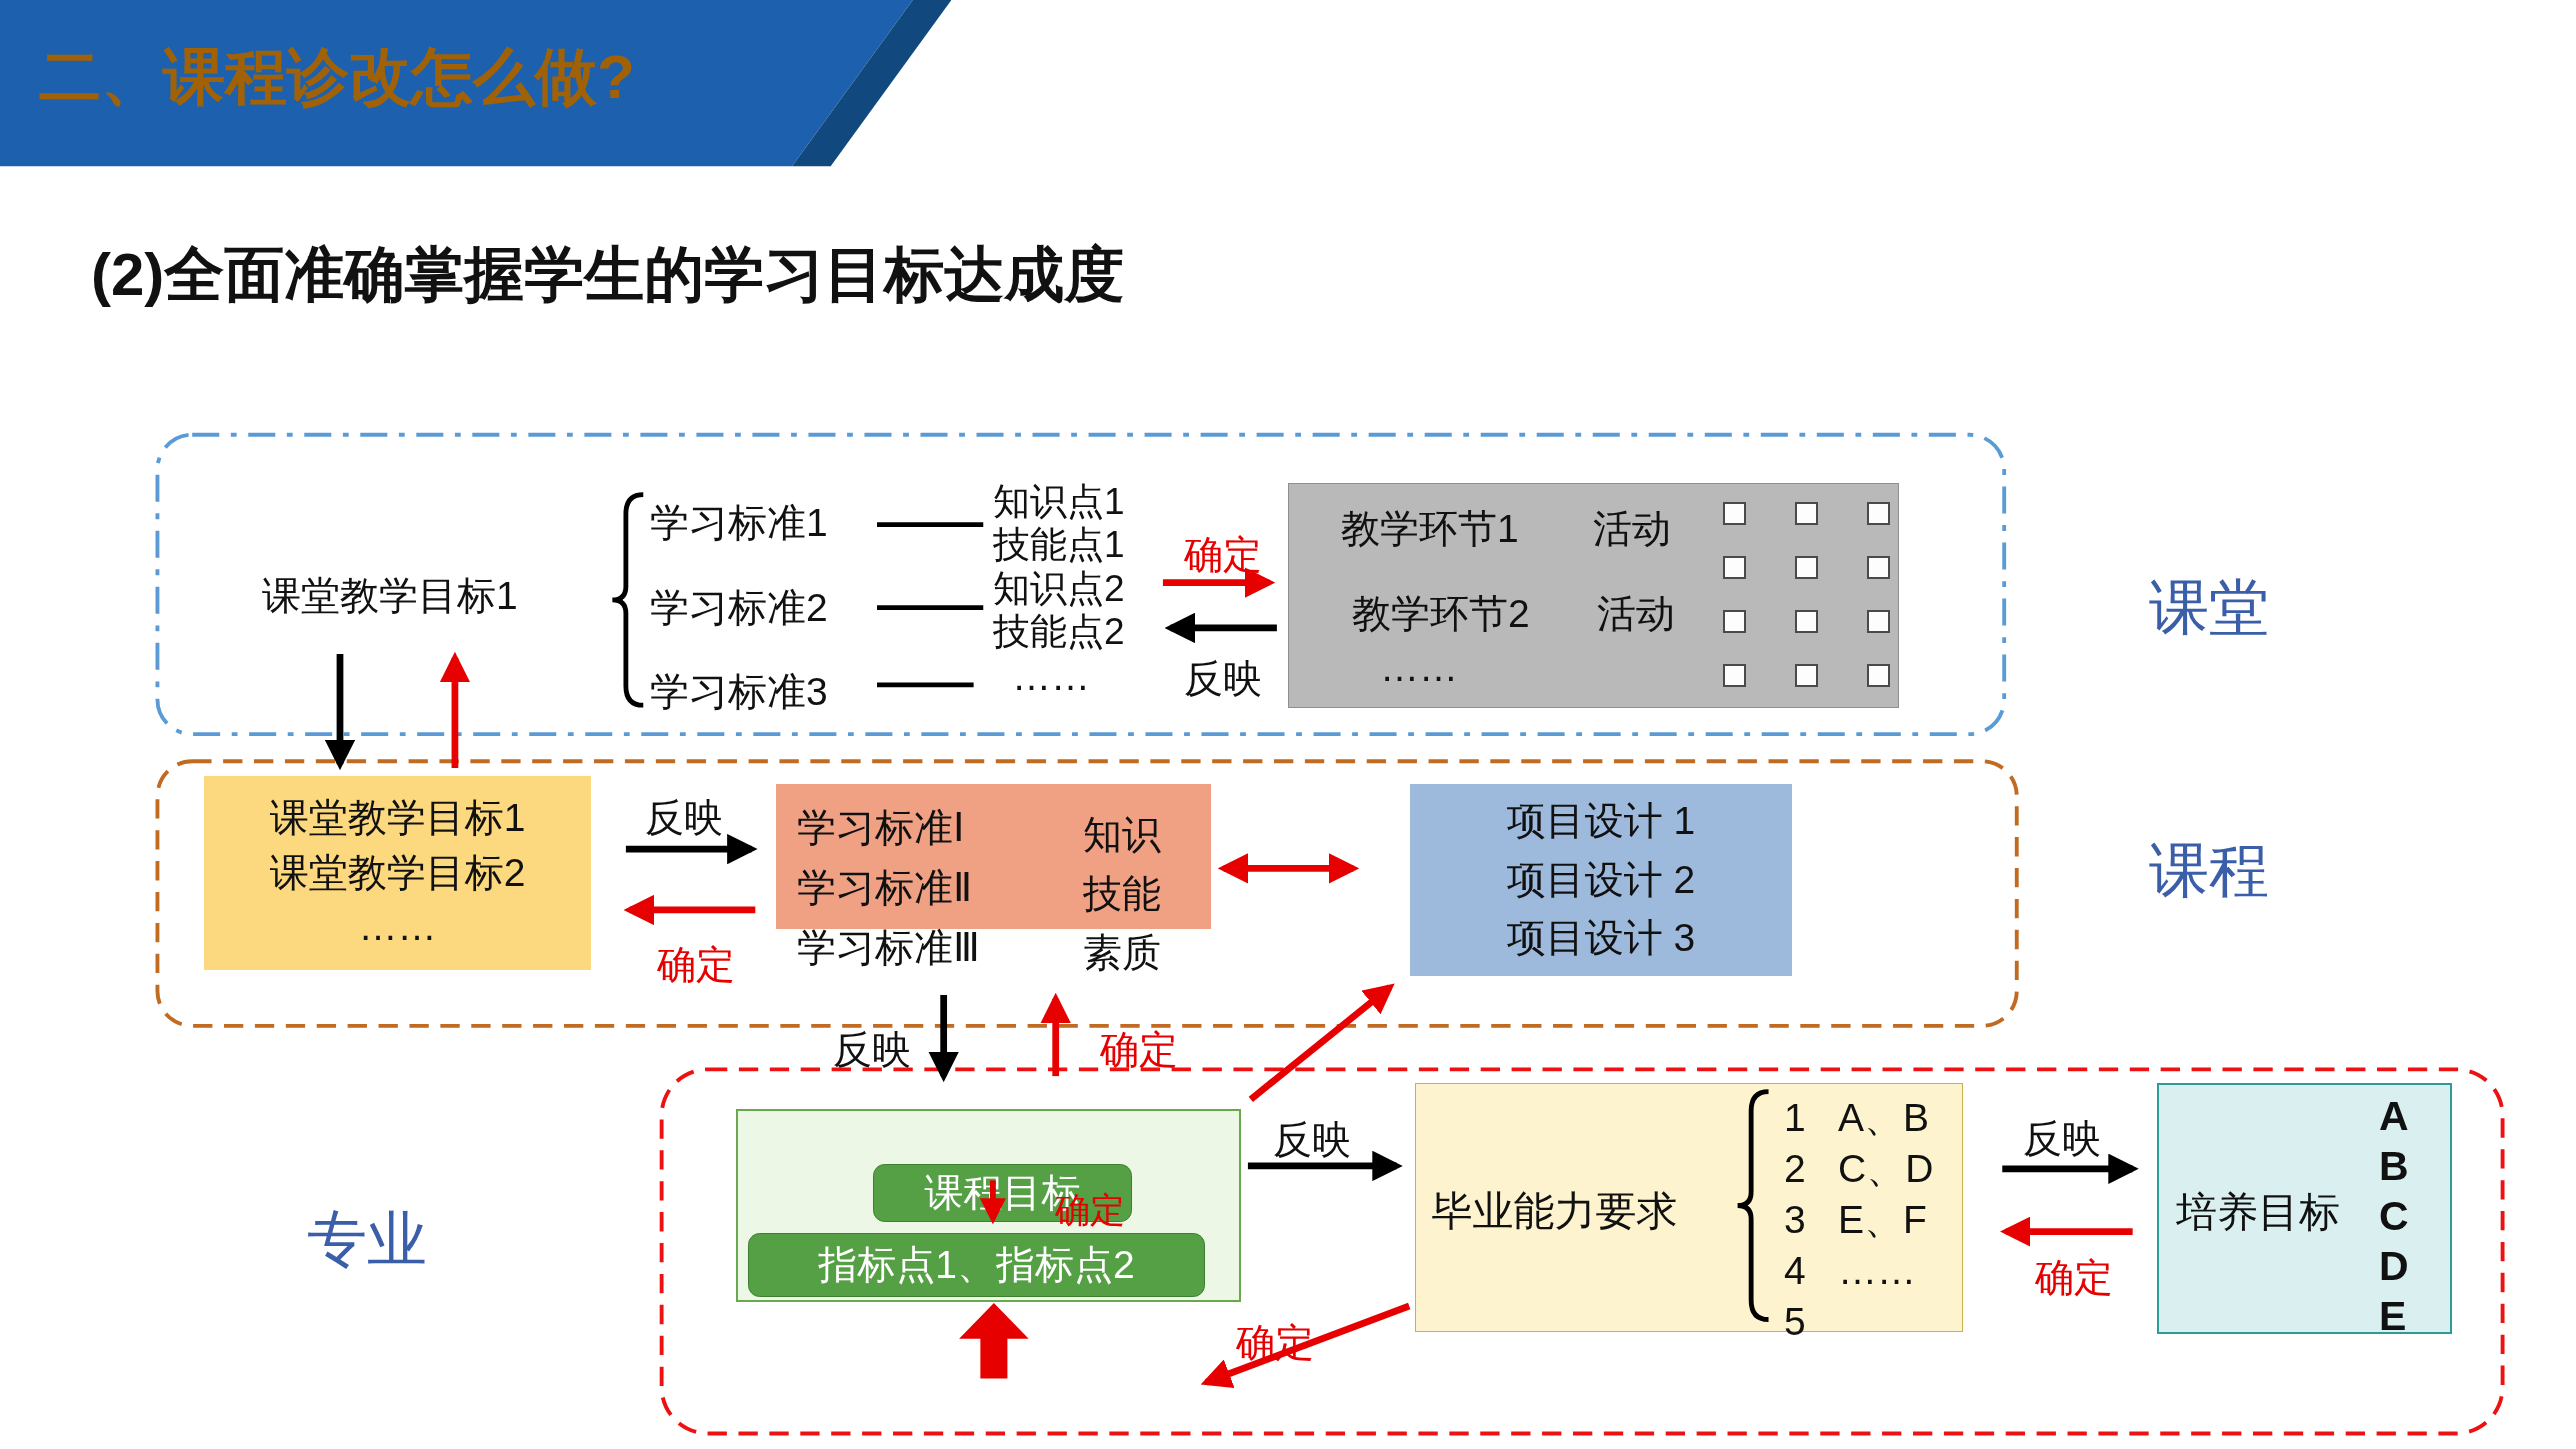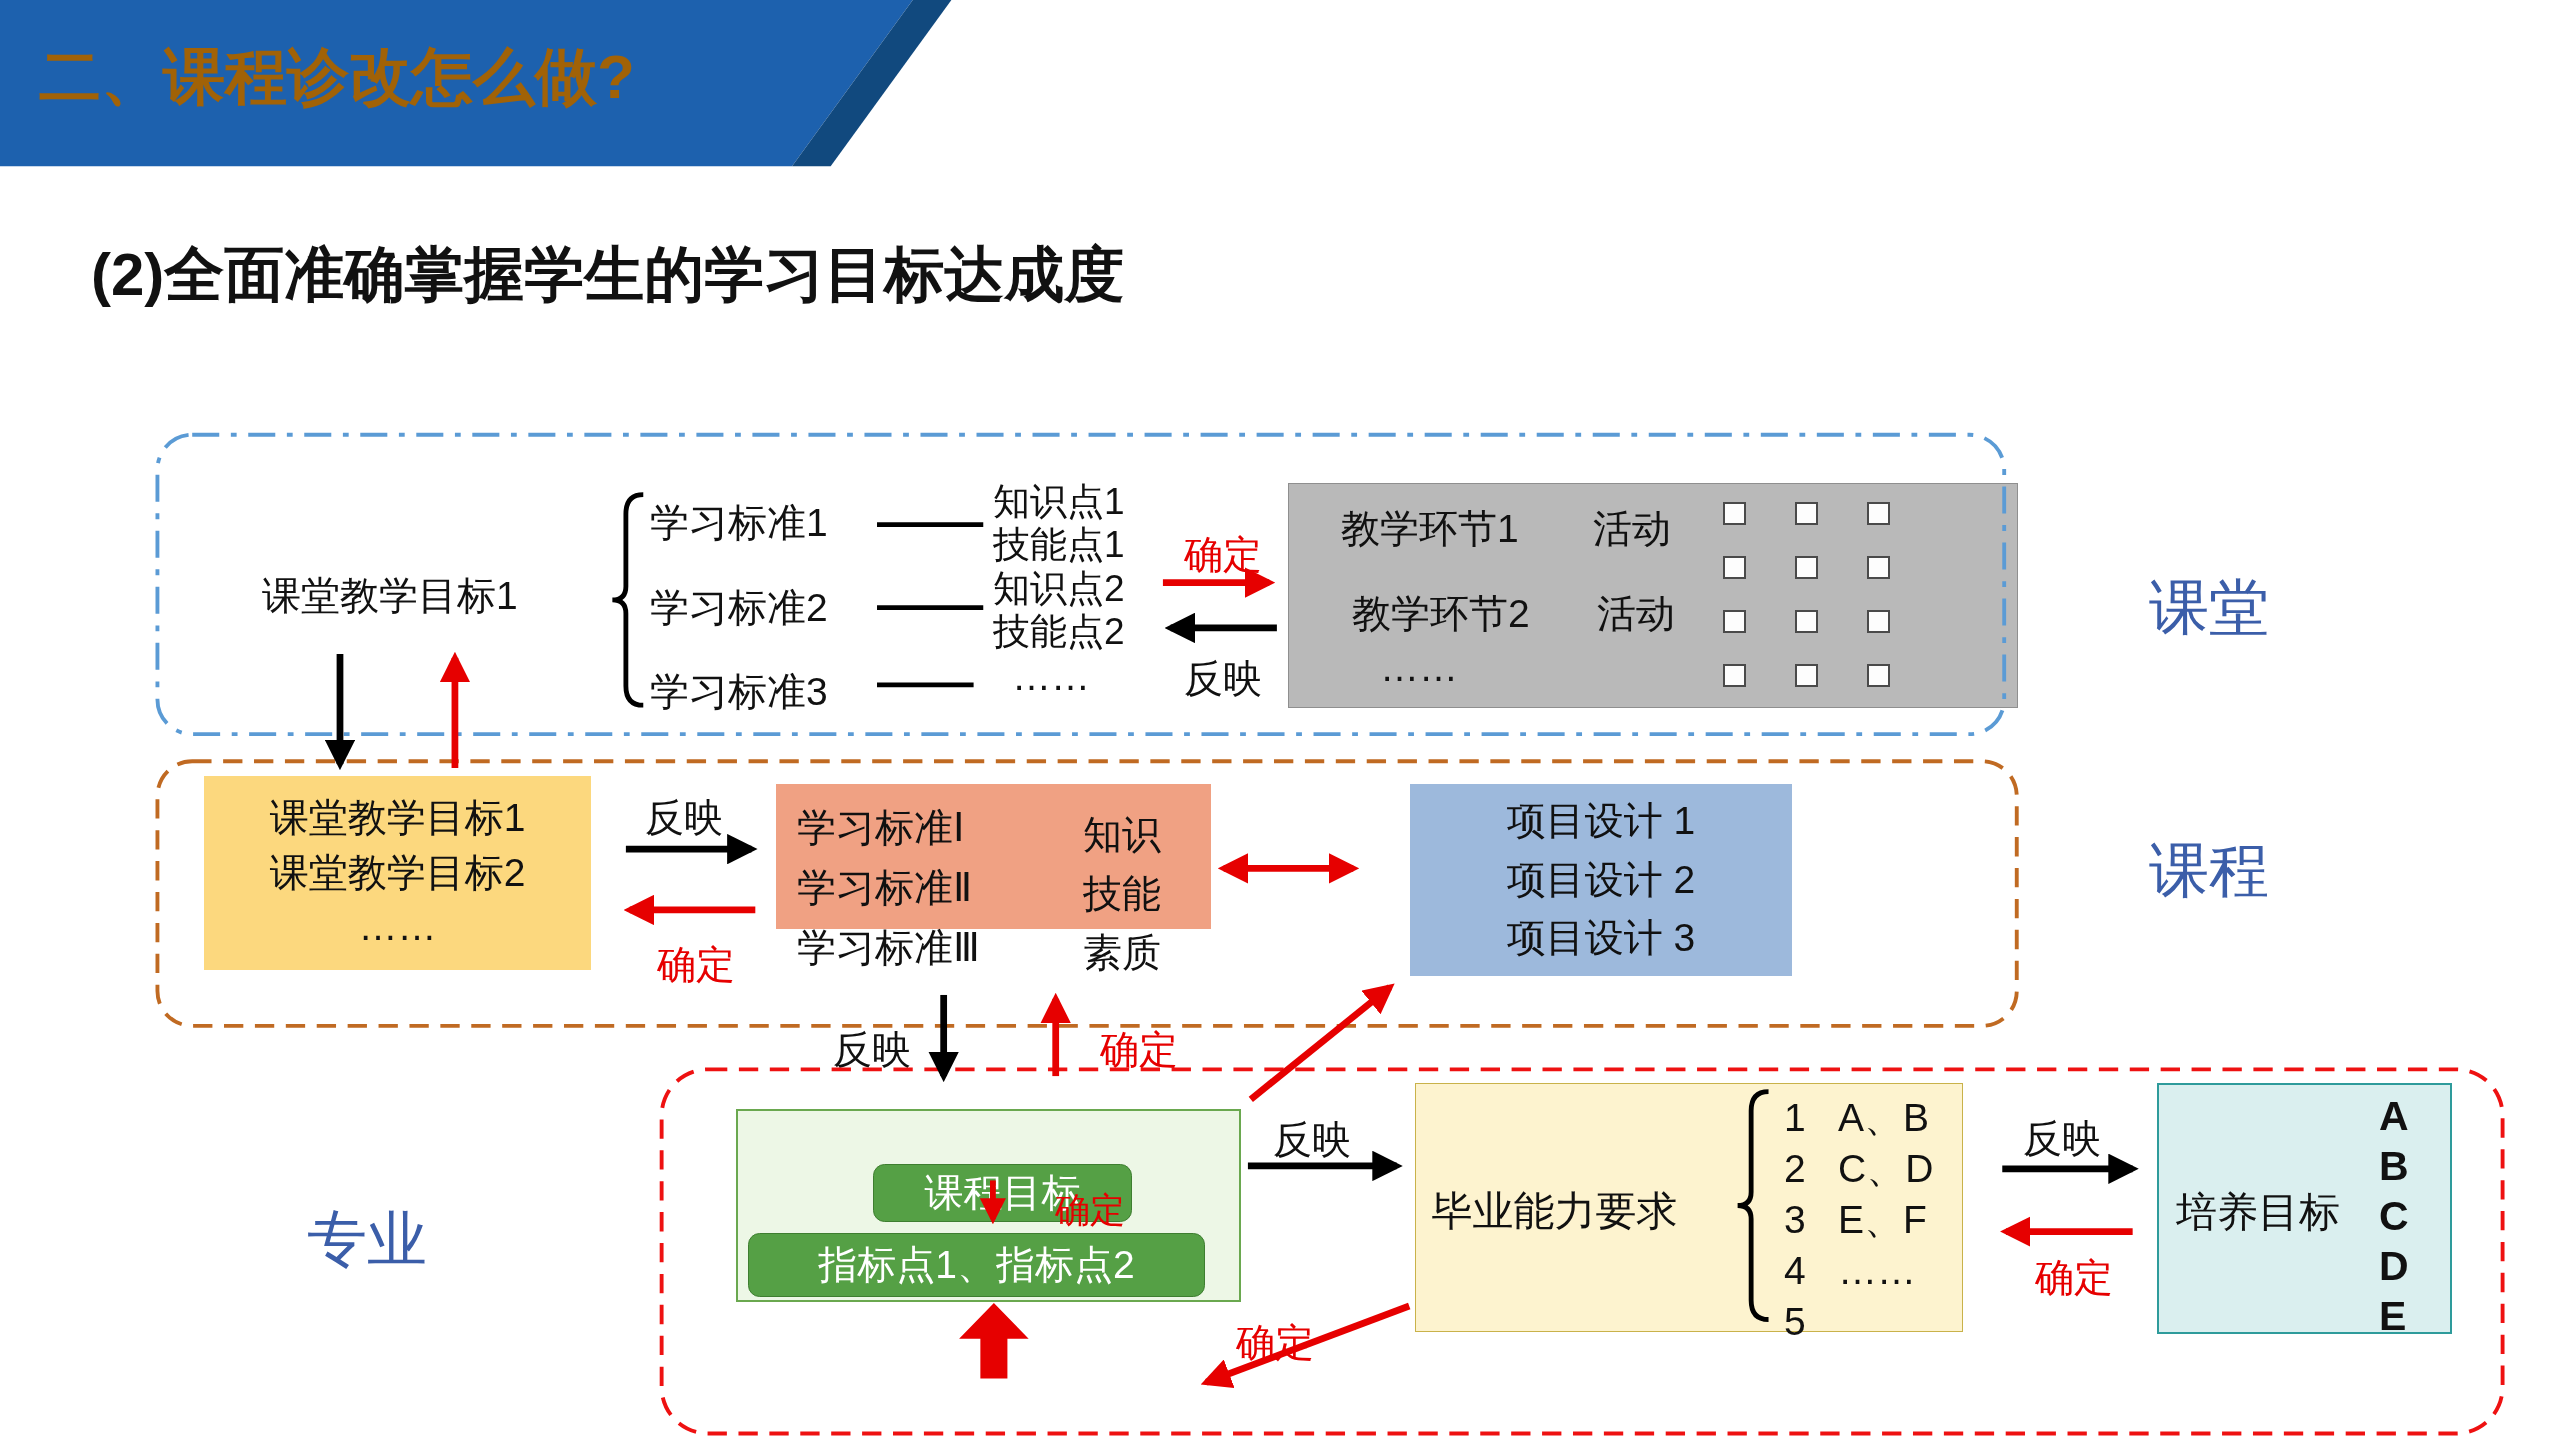--- a/index.html
+++ b/index.html
@@ -9,21 +9,21 @@
   }
   .t{position:absolute;font-size:39px;color:#111;white-space:nowrap;line-height:1.15;}
   .red{color:#e60000;}
   .bluelabel{position:absolute;font-size:60px;color:#3b5ea9;white-space:nowrap;}
   .banner-title{position:absolute;left:39px;top:35px;font-size:62px;font-weight:bold;color:#a16207;white-space:nowrap;z-index:4;}
   .page-title{position:absolute;left:91px;top:235px;font-size:60px;font-weight:bold;color:#111;white-space:nowrap;z-index:3;}
   .box{position:absolute;box-sizing:border-box;z-index:1;}
   .overlay{position:absolute;left:0;top:0;z-index:2;pointer-events:none;}
 
   
-  .gray-box{left:1288px;top:483px;width:730px;height:225px;background:#b9b9b9;border:1.9px solid #8f8f8f;}
+  .gray-box{left:1288px;top:483px;width:611px;height:225px;background:#b9b9b9;border:1.9px solid #8f8f8f;}
   .yellow-box{left:204px;top:776px;width:387px;height:194px;background:#fcd87e;display:flex;flex-direction:column;justify-content:center;align-items:center;gap:9.7px;}
   .salmon-box{left:776px;top:784px;width:435px;height:145px;background:#f0a183;}
   .blue-box{left:1410px;top:784px;width:382px;height:192px;background:#9db9dc;display:flex;flex-direction:column;justify-content:center;align-items:center;gap:13.5px;}
   .cream-box{left:1415px;top:1083px;width:548px;height:249px;background:#fdf3cf;border:1.9px solid #c9b24a;}
   .cyan-box{left:2157px;top:1083px;width:295px;height:251px;background:#daefef;border:2.9px solid #2e9b9b;}
   .green-panel{left:736px;top:1109px;width:505px;height:193px;background:#edf7e6;border:2.9px solid #6aa84f;}
   .green-btn{position:absolute;background:#55a045;border:1.9px solid #3e7e30;border-radius:11.6px;color:#fff;font-size:39px;
     display:flex;align-items:center;justify-content:center;white-space:nowrap;}
 
   .cbgrid{position:absolute;left:434px;top:18.4px;display:grid;grid-template-columns:repeat(3,23px);gap:31px 49px;}

